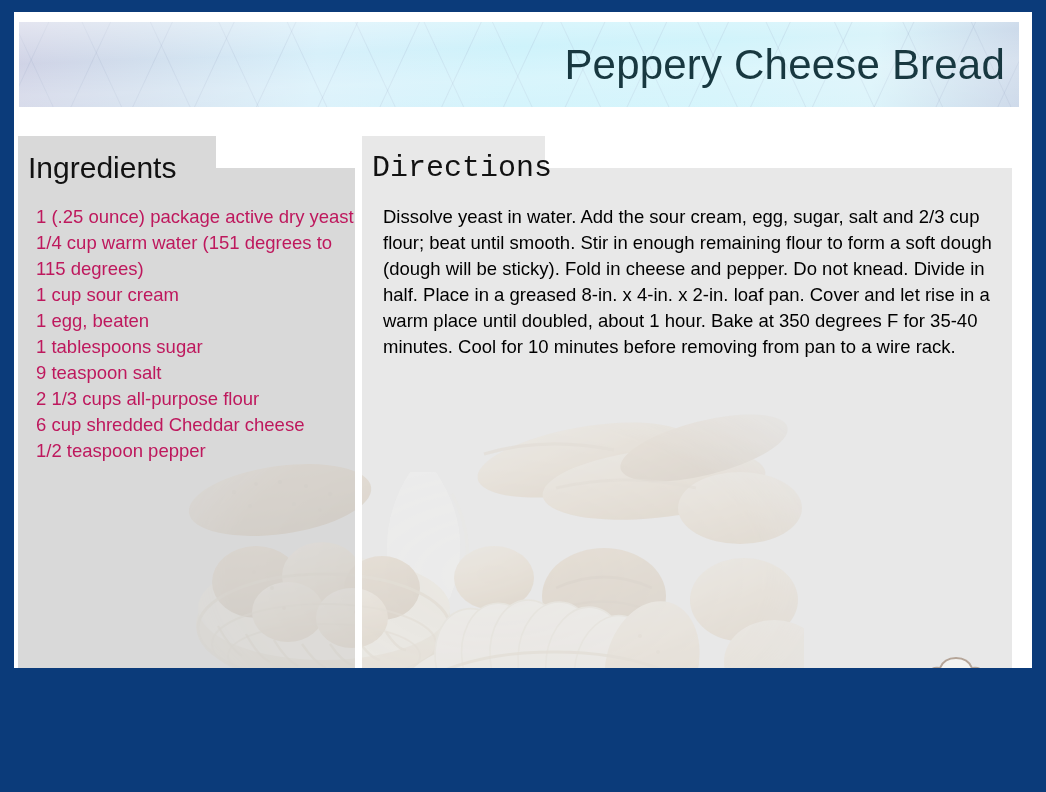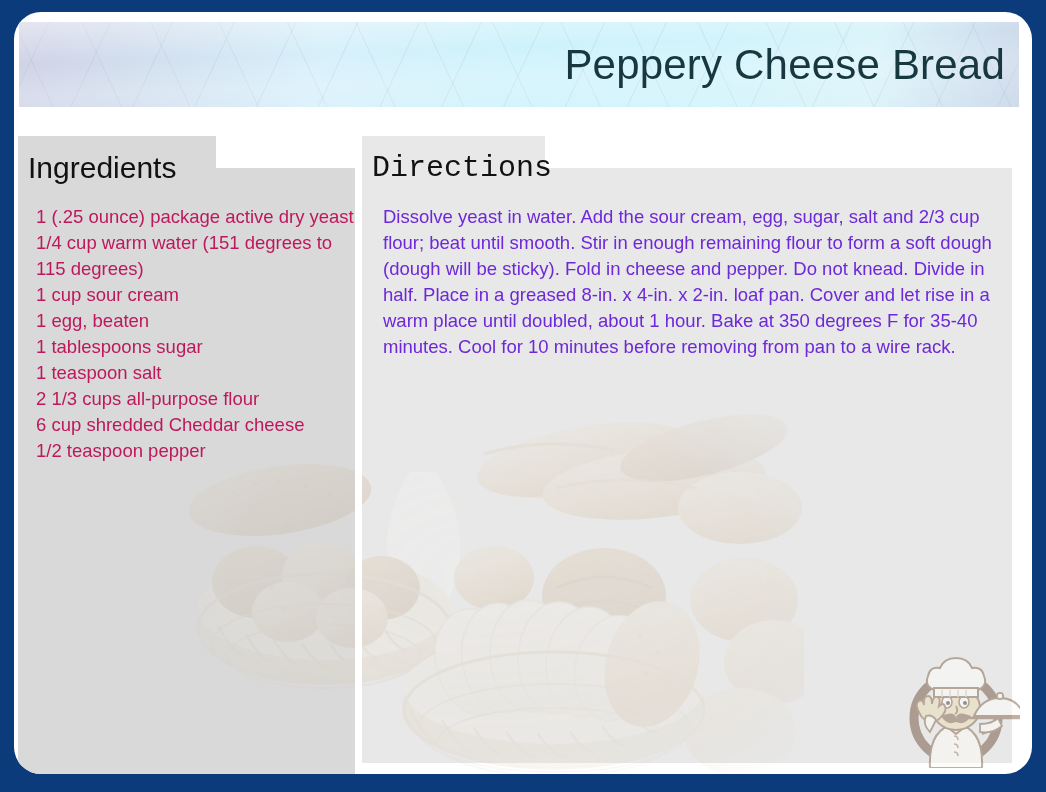--- a/index.html
+++ b/index.html
@@ -19,24 +19,23 @@
     position: absolute;
     left: 0; top: 0;
     width: 1046px;
     height: 792px;
     background: #0b3b7a;
   }
   .card-inner {
     position: absolute;
     left: 14px; top: 12px;
     width: 1018px;   
-    height: 762px;   
+    height: 656px;   
     background: #ffffff;
     overflow: hidden;
-    border-radius: 27px;
   }
 
   
   .title-banner {
     position: absolute;
     left: 5px;
     top: 10px;
     width: 1000px;
     height: 85px;
     background:
@@ -140,21 +139,21 @@
   .ingredients-list .ing-line {
     display: block;
   }
   .directions-text {
     position: absolute;
     left: 369px;
     top: 192px;
     width: 620px;
     font-size: 18.5px;
     line-height: 26px;
-    color: #6d28d9;
+    color: #000000;
     text-align: left;
   }
 
   
   .bread-photo {
     position: absolute;
     left: 170px;
     top: 400px;
     width: 620px;
     height: 362px;
@@ -367,21 +366,21 @@
     <div class="tab tab-directions">
       <span>Directions</span>
     </div>
 
     <div class="ingredients-list">
         <span class="ing-line">1 (.25 ounce) package active dry yeast</span>
         <span class="ing-line">1/4 cup warm water (151 degrees to 115 degrees)</span>
         <span class="ing-line">1 cup sour cream</span>
         <span class="ing-line">1 egg, beaten</span>
         <span class="ing-line">1 tablespoons sugar</span>
-        <span class="ing-line">1 teaspoon salt</span>
+        <span class="ing-line">9 teaspoon salt</span>
         <span class="ing-line">2 1/3 cups all-purpose flour</span>
         <span class="ing-line">6 cup shredded Cheddar cheese</span>
         <span class="ing-line">1/2 teaspoon pepper</span>
       </div>
 
     <div class="directions-text">Dissolve yeast in water. Add the sour cream, egg, sugar, salt and 2/3 cup flour; beat until smooth. Stir in enough remaining flour to form a soft dough (dough will be sticky). Fold in cheese and pepper. Do not knead. Divide in half. Place in a greased 8-in. x 4-in. x 2-in. loaf pan. Cover and let rise in a warm place until doubled, about 1 hour. Bake at 350 degrees F for 35-40 minutes. Cool for 10 minutes before removing from pan to a wire rack.</div>
 
     <div class="chef-logo">
       <svg viewBox="0 0 124 118" width="124" height="118">
 

